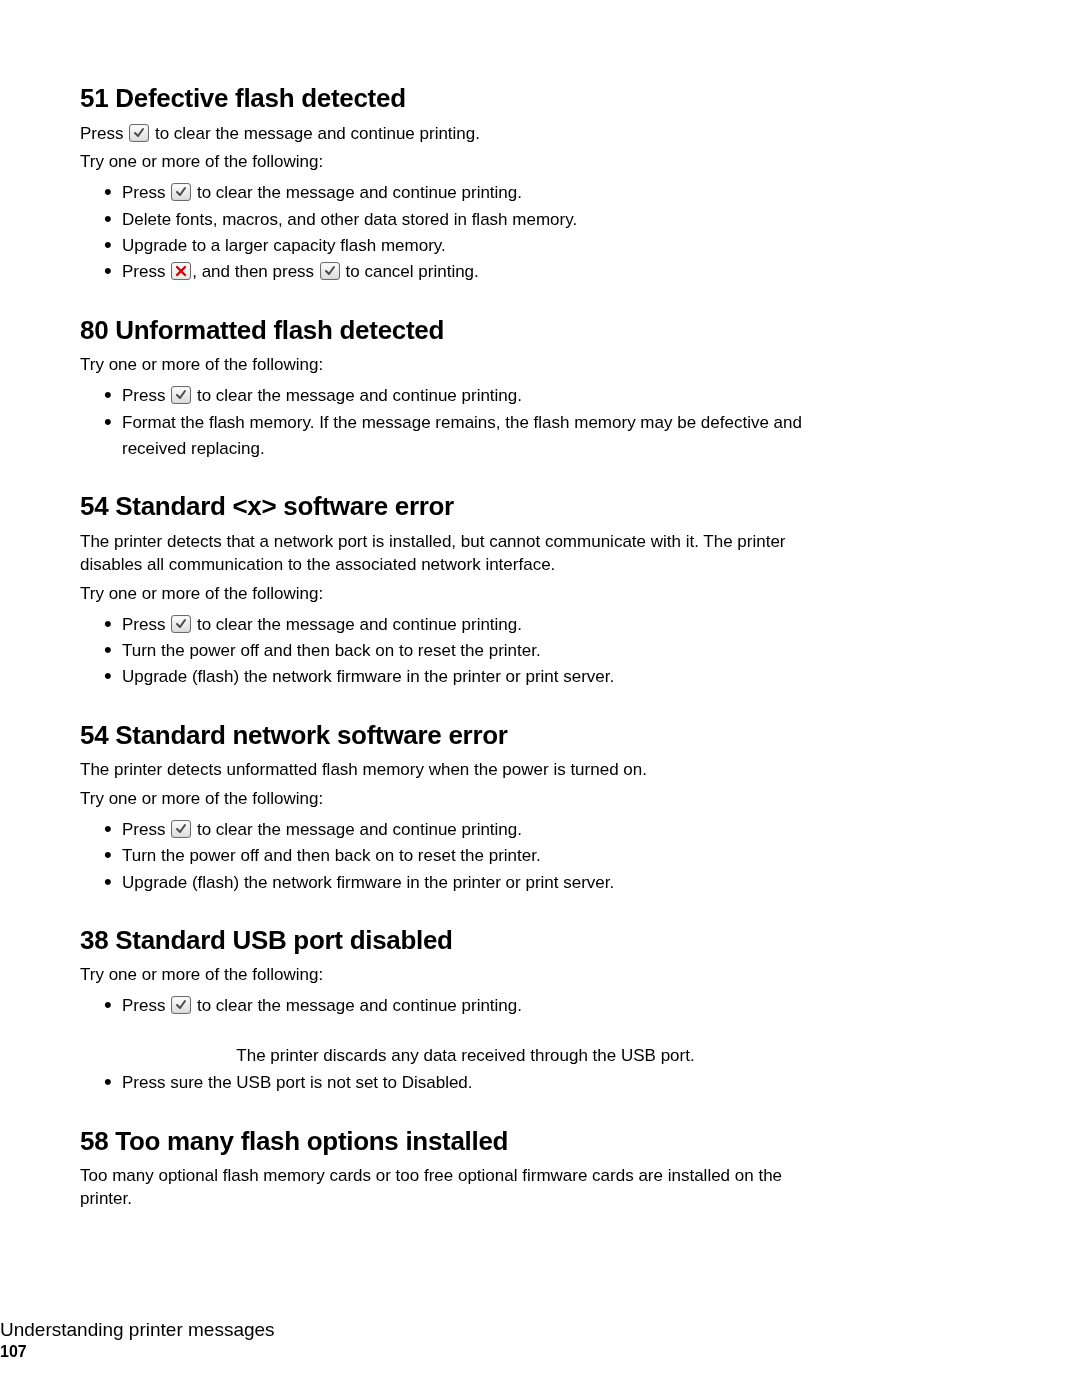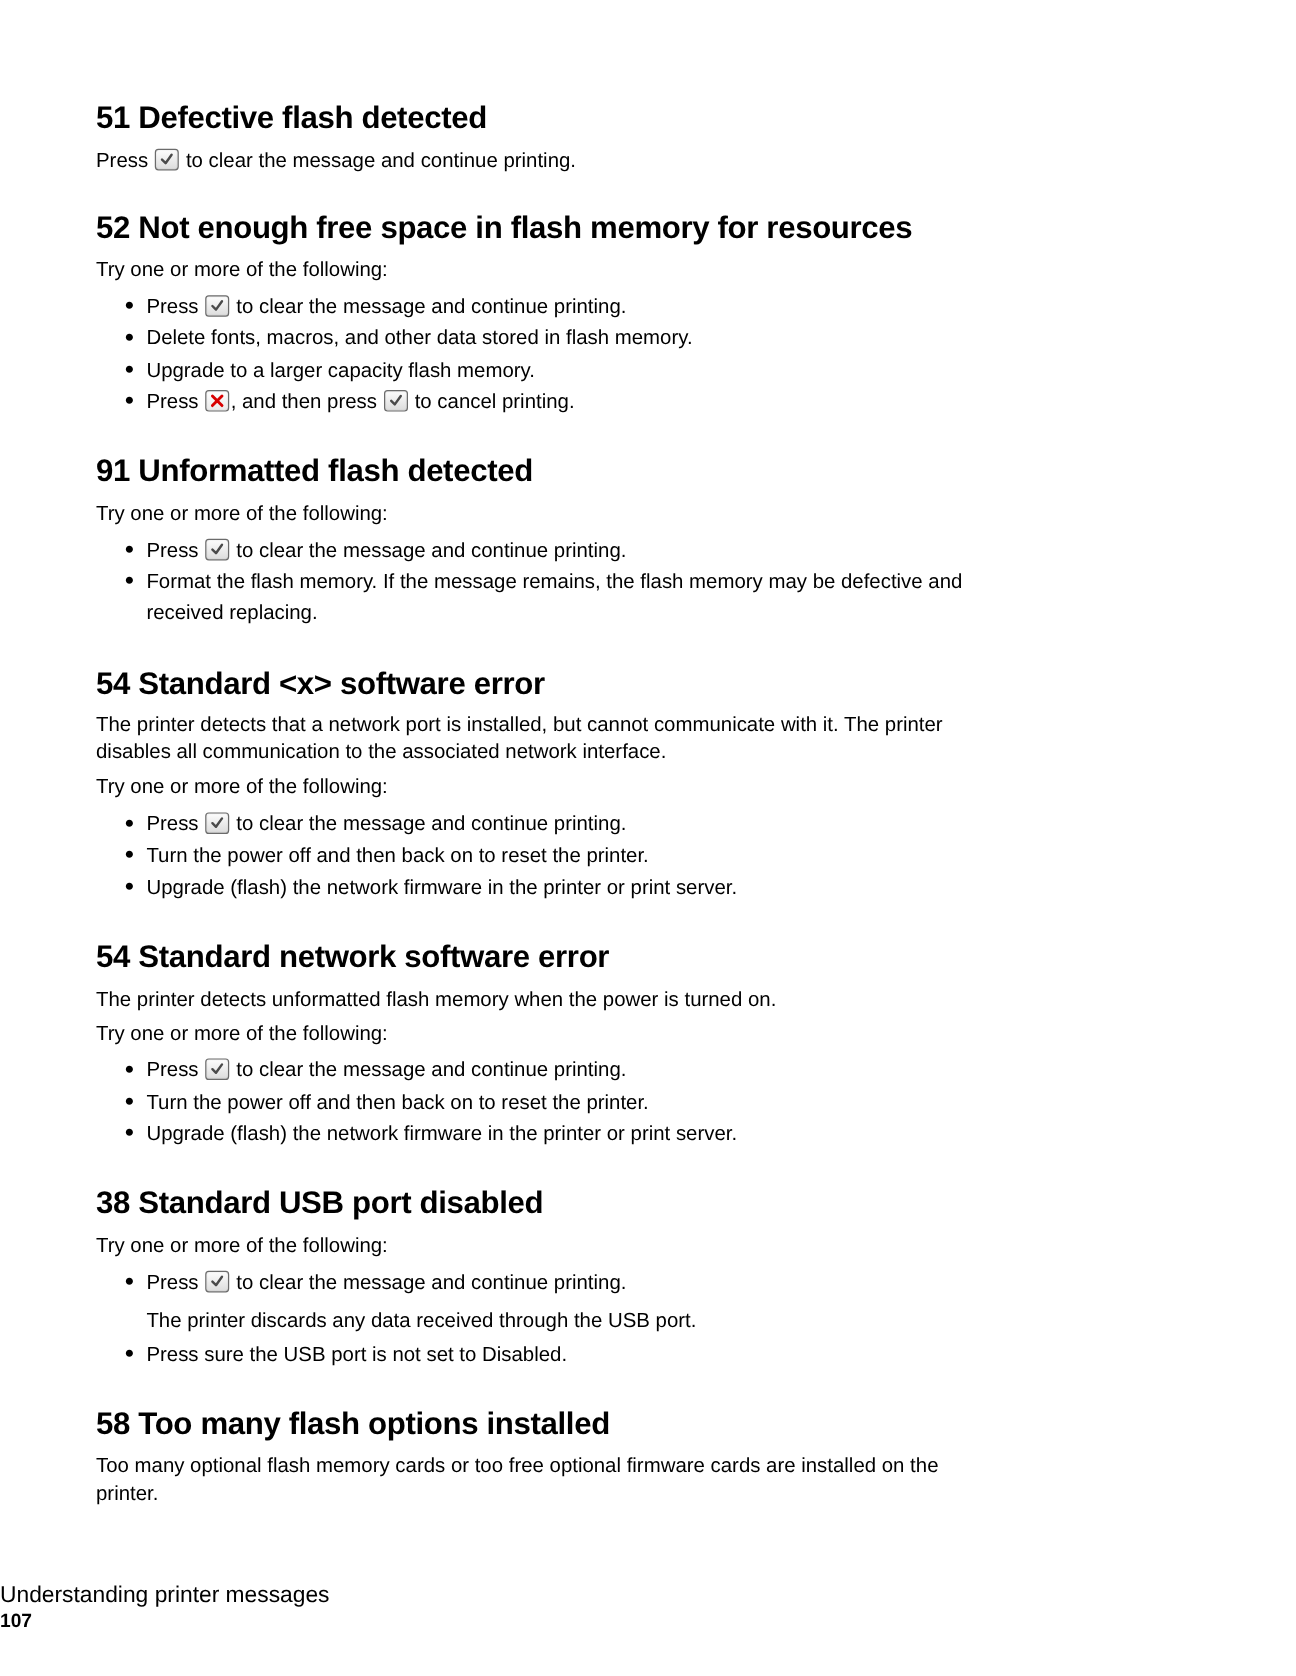--- a/index.html
+++ b/index.html
@@ -43,23 +43,24 @@
   }
   ul.bullets > li::before {
     content: "•";
     position: absolute;
     left: 0;
     top: -2px;
     font-size: 22px;
     line-height: 1.3;
   }
   .sub-note {
-    margin: 2px 0 2px 42px;
+    margin: 19px 0 2px 42px;
     font-size: 17px;
     line-height: 1.5;
+    text-align: center;
   }
   .footer {
     position: absolute;
     bottom: 36px;
     left: 0;
     width: 100%;
     text-align: left;
   }
   .footer-title { font-size: 19px; }
   .footer-page  { font-size: 16px; font-weight: 700; margin-top: 2px; }
@@ -89,40 +90,39 @@
 
 <div class="page">
 
   <h2 class="section-heading first">51 Defective flash detected</h2>
   <p class="body-text">
     <span>Press </span><span class="btn btn-check"><svg viewBox="0 0 12 12">
           <path d="M2 6 L5 9 L10 2" fill="none" stroke="#4a4a4a" stroke-width="2" stroke-linecap="round" stroke-linejoin="round"></path>
         </svg></span><span> to clear the message and continue printing.</span>
   </p>
 
-  <h2 class="section-heading">52 Not enough free space in flash memory for resources</h2>
   <p class="body-text">Try one or more of the following:</p>
   <ul class="bullets">
     <li>
       <span>Press </span><span class="btn btn-check"><svg viewBox="0 0 12 12">
             <path d="M2 6 L5 9 L10 2" fill="none" stroke="#4a4a4a" stroke-width="2" stroke-linecap="round" stroke-linejoin="round"></path>
           </svg></span><span> to clear the message and continue printing.</span>
     </li>
     <li>Delete fonts, macros, and other data stored in flash memory.</li>
     <li>Upgrade to a larger capacity flash memory.</li>
     <li>
       <span>Press </span><span class="btn btn-x"><svg viewBox="0 0 12 12">
             <path d="M2 2 L10 10 M10 2 L2 10" fill="none" stroke="#d80000" stroke-width="2.4" stroke-linecap="round"></path>
           </svg></span><span>, and then press </span><span class="btn btn-check"><svg viewBox="0 0 12 12">
             <path d="M2 6 L5 9 L10 2" fill="none" stroke="#4a4a4a" stroke-width="2" stroke-linecap="round" stroke-linejoin="round"></path>
           </svg></span><span> to cancel printing.</span>
     </li>
   </ul>
 
-  <h2 class="section-heading">91 Unformatted flash detected</h2>
+  <h2 class="section-heading">80 Unformatted flash detected</h2>
   <p class="body-text">Try one or more of the following:</p>
   <ul class="bullets">
     <li>
       <span>Press </span><span class="btn btn-check"><svg viewBox="0 0 12 12">
             <path d="M2 6 L5 9 L10 2" fill="none" stroke="#4a4a4a" stroke-width="2" stroke-linecap="round" stroke-linejoin="round"></path>
           </svg></span><span> to clear the message and continue printing.</span>
     </li>
     <li>Format the flash memory. If the message remains, the flash memory may be defective and received replacing.</li>
   </ul>
 

